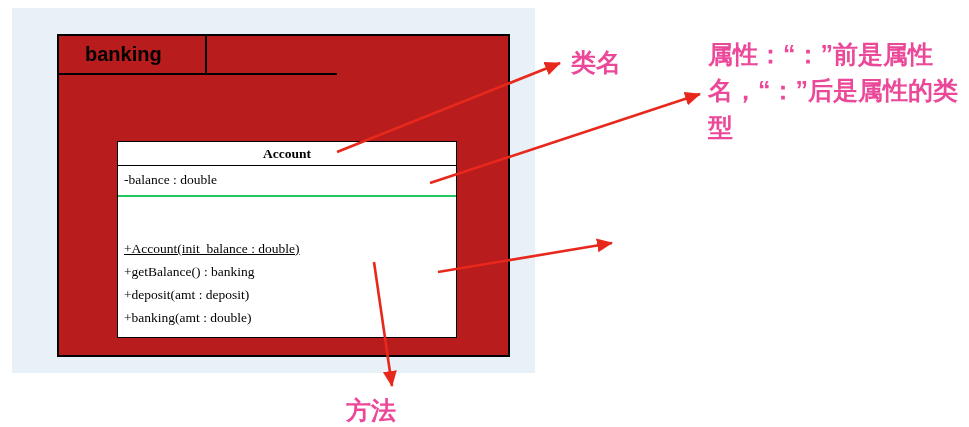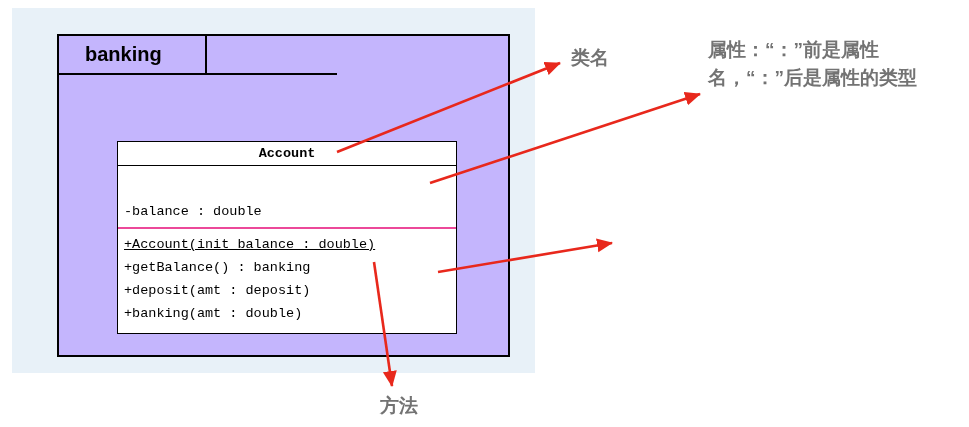--- a/index.html
+++ b/index.html
@@ -16,21 +16,21 @@
   
   .panel{
     position:absolute;
     left:12px;top:8px;width:523px;height:365px;
     background:#e8f1f8;
   }
   
   .package-body{
     position:absolute;
     left:57px;top:34px;width:453px;height:323px;
-    background:#c4b5fd;
+    background:#b91c1c;
     border:2px solid #000000;
     box-sizing:border-box;
   }
   .package-tab{
     position:absolute;
     left:0;top:0;width:148px;height:39px;
     border-right:2px solid #000;
     border-bottom:2px solid #000;
     box-sizing:border-box;
     display:flex;align-items:center;
@@ -43,55 +43,54 @@
     border-bottom:2px solid #000;
     box-sizing:border-box;
   }
   
   .class-box{
     position:absolute;
     left:58px;top:105px;width:340px;
     background:#ffffff;
     border:1.5px solid #000;
     box-sizing:border-box;
-    font-family:Liberation Mono, monospace;
+    font-family:Liberation Serif, serif;
     font-size:13.5px;color:#000;
   }
   .class-title{
     height:23px;
     display:flex;align-items:center;justify-content:center;
     font-weight:bold;
     border-bottom:1.5px solid #000;
   }
   .class-attrs{
-    border-bottom:2px solid #ec4899;
+    border-bottom:2px solid #22c55e;
     padding:5px 6px 6px 6px;
-    margin-top:32px;
   }
   .attr-row{line-height:18px;}
   .class-methods{
     padding:4px 6px 8px 6px;
   }
   .method-row{line-height:23px;white-space:nowrap;}
-  .method-row.underline{text-decoration:underline;}
+  .method-row.underline{text-decoration:underline;margin-top:36px;}
   
   svg.overlay{
     position:absolute;left:0;top:0;width:969px;height:427px;
     pointer-events:none;
   }
   
   .ann{
-    position:absolute;color:#737373;
-    font-size:19px;line-height:1.45;
+    position:absolute;color:#ec4899;
+    font-size:25px;line-height:1.45;
   }
   .ann.bold{font-weight:bold;}
   .label-class-name{left:571px;top:44px;}
   .note-attribute{left:708px;top:36px;width:258px;}
   .note-constructor{left:622px;top:212px;width:170px;}
-  .label-method{left:380px;top:392px;}
+  .label-method{left:346px;top:392px;}
 </style>
 </head>
 <body>
 
 <div class="stage">
 
   <div class="panel"></div>
 
   <div class="package-body">
     <div class="package-tab">

